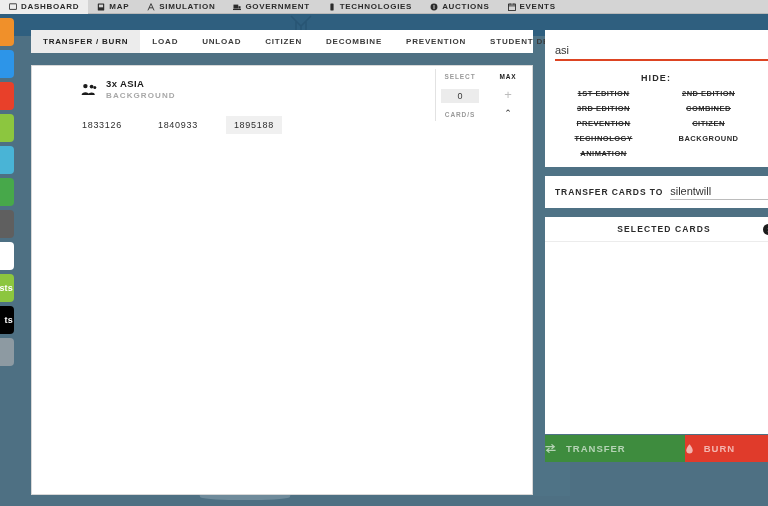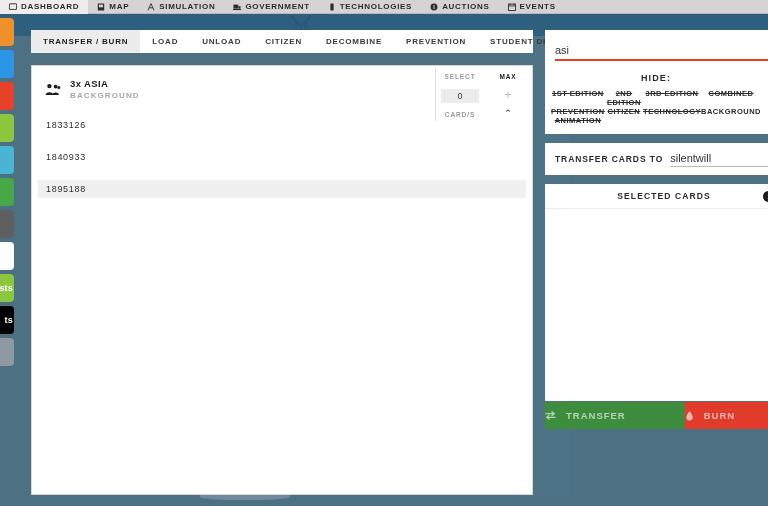--- a/index.html
+++ b/index.html
@@ -149,20 +149,21 @@
 
   
   .panel {
     position: absolute;
     left: 9px;
     top: 47px;
     width: 502px;
     height: 430px;
     background: #ffffff;
     border: 1px solid #d8d8d8;
+    padding-left: 36px;
   }
 
   .card-head {
     position: relative;
     height: 46px;
     display: flex;
     align-items: center;
     padding: 0 10px;
   }
   .card-icon {
@@ -229,23 +230,22 @@
   .stepper-chev {
     font-size: 9px;
     color: #1c1c1c;
     line-height: 1;
     cursor: pointer;
   }
 
   
   .chips {
     display: flex;
-    gap: 14px;
+    gap: 20px;
     padding: 4px 6px 0 6px;
-    flex-direction: column;
   }
   .chip {
     font-size: 9px;
     letter-spacing: .7px;
     color: #2e2e2e;
     padding: 4px 8px;
     cursor: pointer;
   }
   .chip.hl { background: #f0f0f0; }
 
@@ -281,22 +281,22 @@
   .hide-title {
     text-align: center;
     font-size: 9px;
     font-weight: bold;
     letter-spacing: 1.1px;
     color: #2b2b2b;
     padding: 3px 0 6px;
   }
   .hide-grid {
     display: grid;
-    grid-template-columns: repeat(4, 1fr);
-    row-gap: 0;
+    grid-template-columns: repeat(2, 1fr);
+    row-gap: 6px;
   }
   .hide-opt {
     text-align: center;
     font-size: 7.5px;
     font-weight: bold;
     letter-spacing: .5px;
     color: #2b2b2b;
     cursor: pointer;
   }
   .hide-opt.struck { text-decoration: line-through; }

